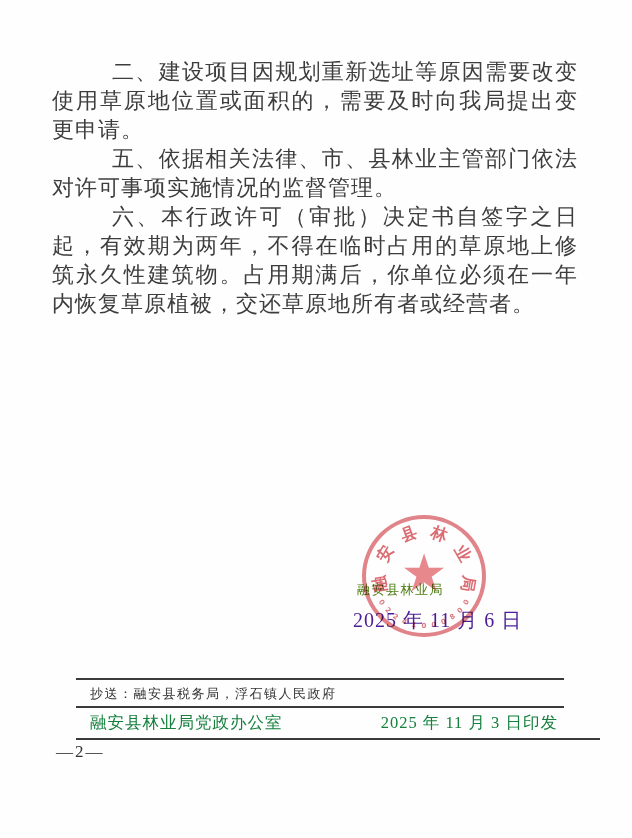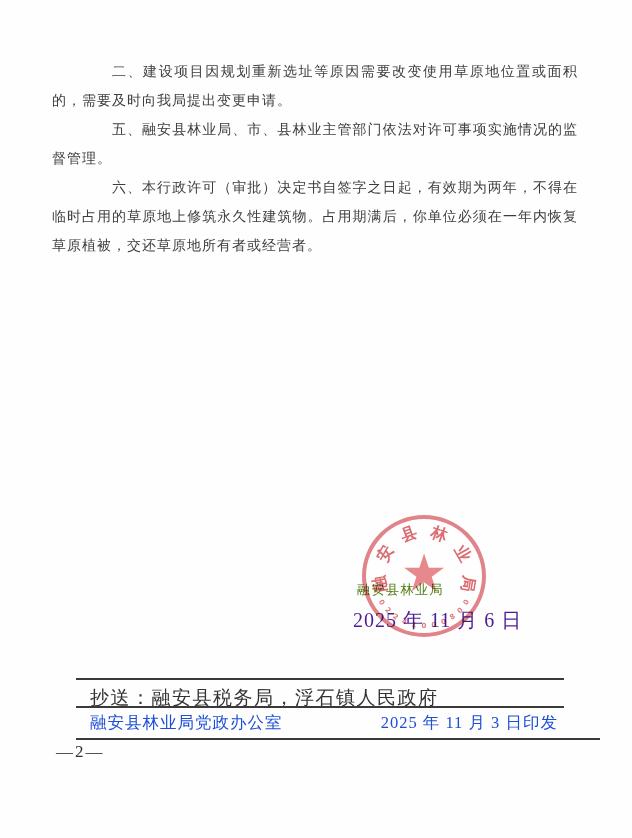--- a/index.html
+++ b/index.html
@@ -12,21 +12,21 @@
     overflow: hidden;
     font-family: "Liberation Serif", "DejaVu Serif", serif;
     color: #3b3b3b;
   }
   
   .body-text {
     position: absolute;
     top: 57px;
     left: 52px;
     width: 526px;
-    font-size: 14px;
+    font-size: 22px;
     line-height: 29px;
     letter-spacing: 1px;
     text-align: justify;
     color: #3d3d3d;
   }
   .body-text p {
     text-indent: 60px;
     text-align-last: left;
   }
   
@@ -92,54 +92,54 @@
   }
   
   .rule { position: absolute; background: #3a3a3a; }
   .rule-top    { left: 76px;  top: 678px; width: 488px; height: 2px; }
   .rule-mid    { left: 76px;  top: 706px; width: 488px; height: 1.5px; }
   .rule-bottom { left: 76px;  top: 738px; width: 524px; height: 2px; }
   .cc-line {
     position: absolute;
     left: 90px;
     top: 685px;
-    font-size: 19px;
+    font-size: 13px;
     letter-spacing: 1.5px;
     color: #333333;
     white-space: nowrap;
   }
   .issuer-row {
     position: absolute;
     left: 90px;
     top: 712px;
     width: 468px;
     display: flex;
     justify-content: space-between;
     font-size: 16.5px;
     letter-spacing: 1px;
-    color: #1d4ed8;
+    color: #15803d;
     white-space: nowrap;
   }
   .page-number {
     position: absolute;
     left: 56px;
     top: 742px;
     font-size: 17px;
     letter-spacing: 2px;
     color: #333333;
   }
 </style>
 </head>
 <body>
 
 <div class="page">
 
   <div class="body-text">
     <p>二、建设项目因规划重新选址等原因需要改变使用草原地位置或面积的，需要及时向我局提出变更申请。</p>
-    <p>五、融安县林业局、市、县林业主管部门依法对许可事项实施情况的监督管理。</p>
+    <p>五、依据相关法律、市、县林业主管部门依法对许可事项实施情况的监督管理。</p>
     <p>六、本行政许可（审批）决定书自签字之日起，有效期为两年，不得在临时占用的草原地上修筑永久性建筑物。占用期满后，你单位必须在一年内恢复草原植被，交还草原地所有者或经营者。</p>
   </div>
 
   <div class="signature-block">
     <div class="agency-name">融安县林业局</div>
     <div class="signature-date">2025 年 11 月 6 日</div>
     <div class="seal">
       <span class="seal-star">★</span>
     <span class="seal-char" style="transform: translate(-50%, -50%) rotate(-100deg) translateY(-44px);">融</span>
         <span class="seal-char" style="transform: translate(-50%, -50%) rotate(-60deg) translateY(-44px);">安</span>

